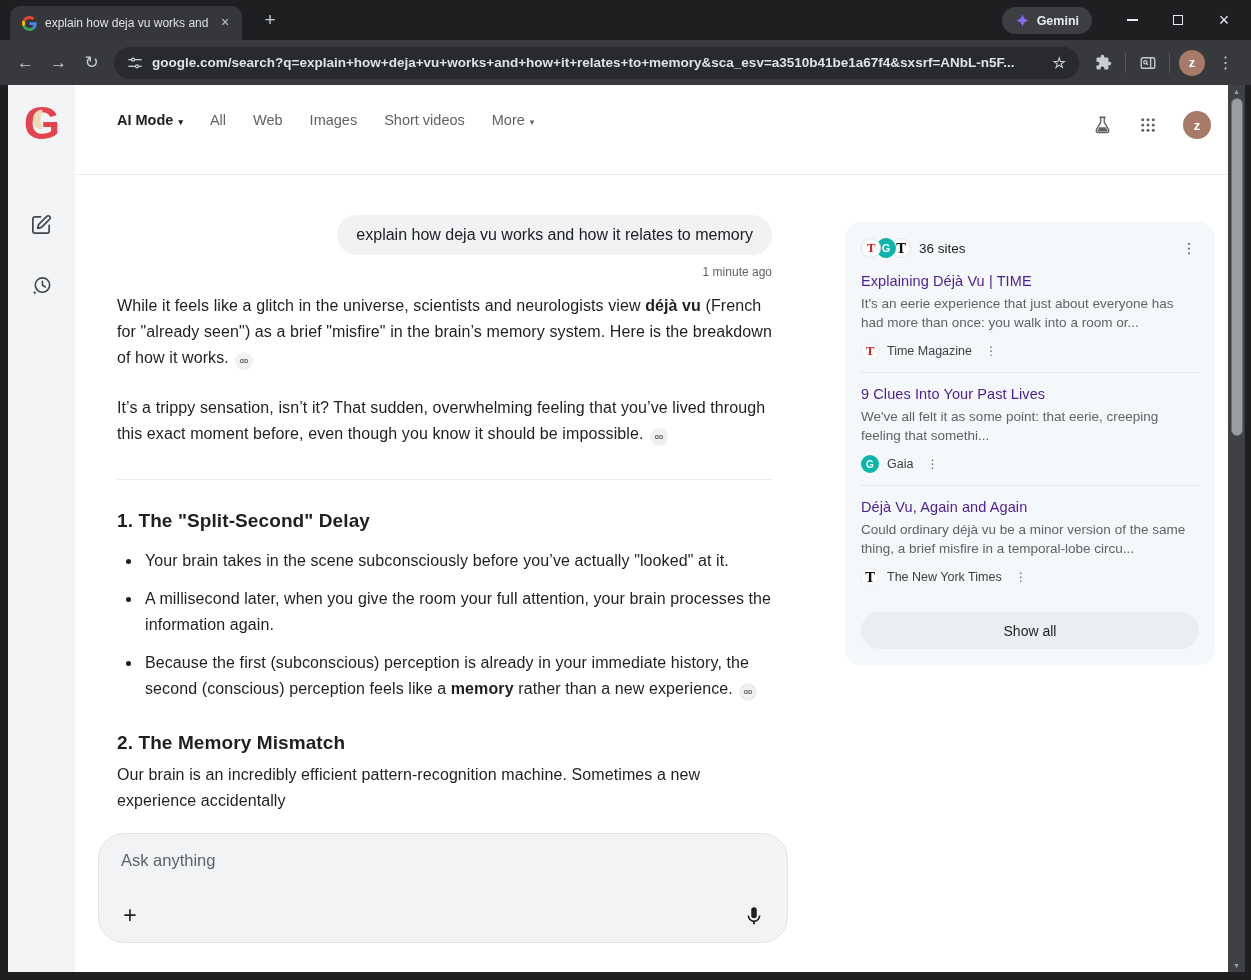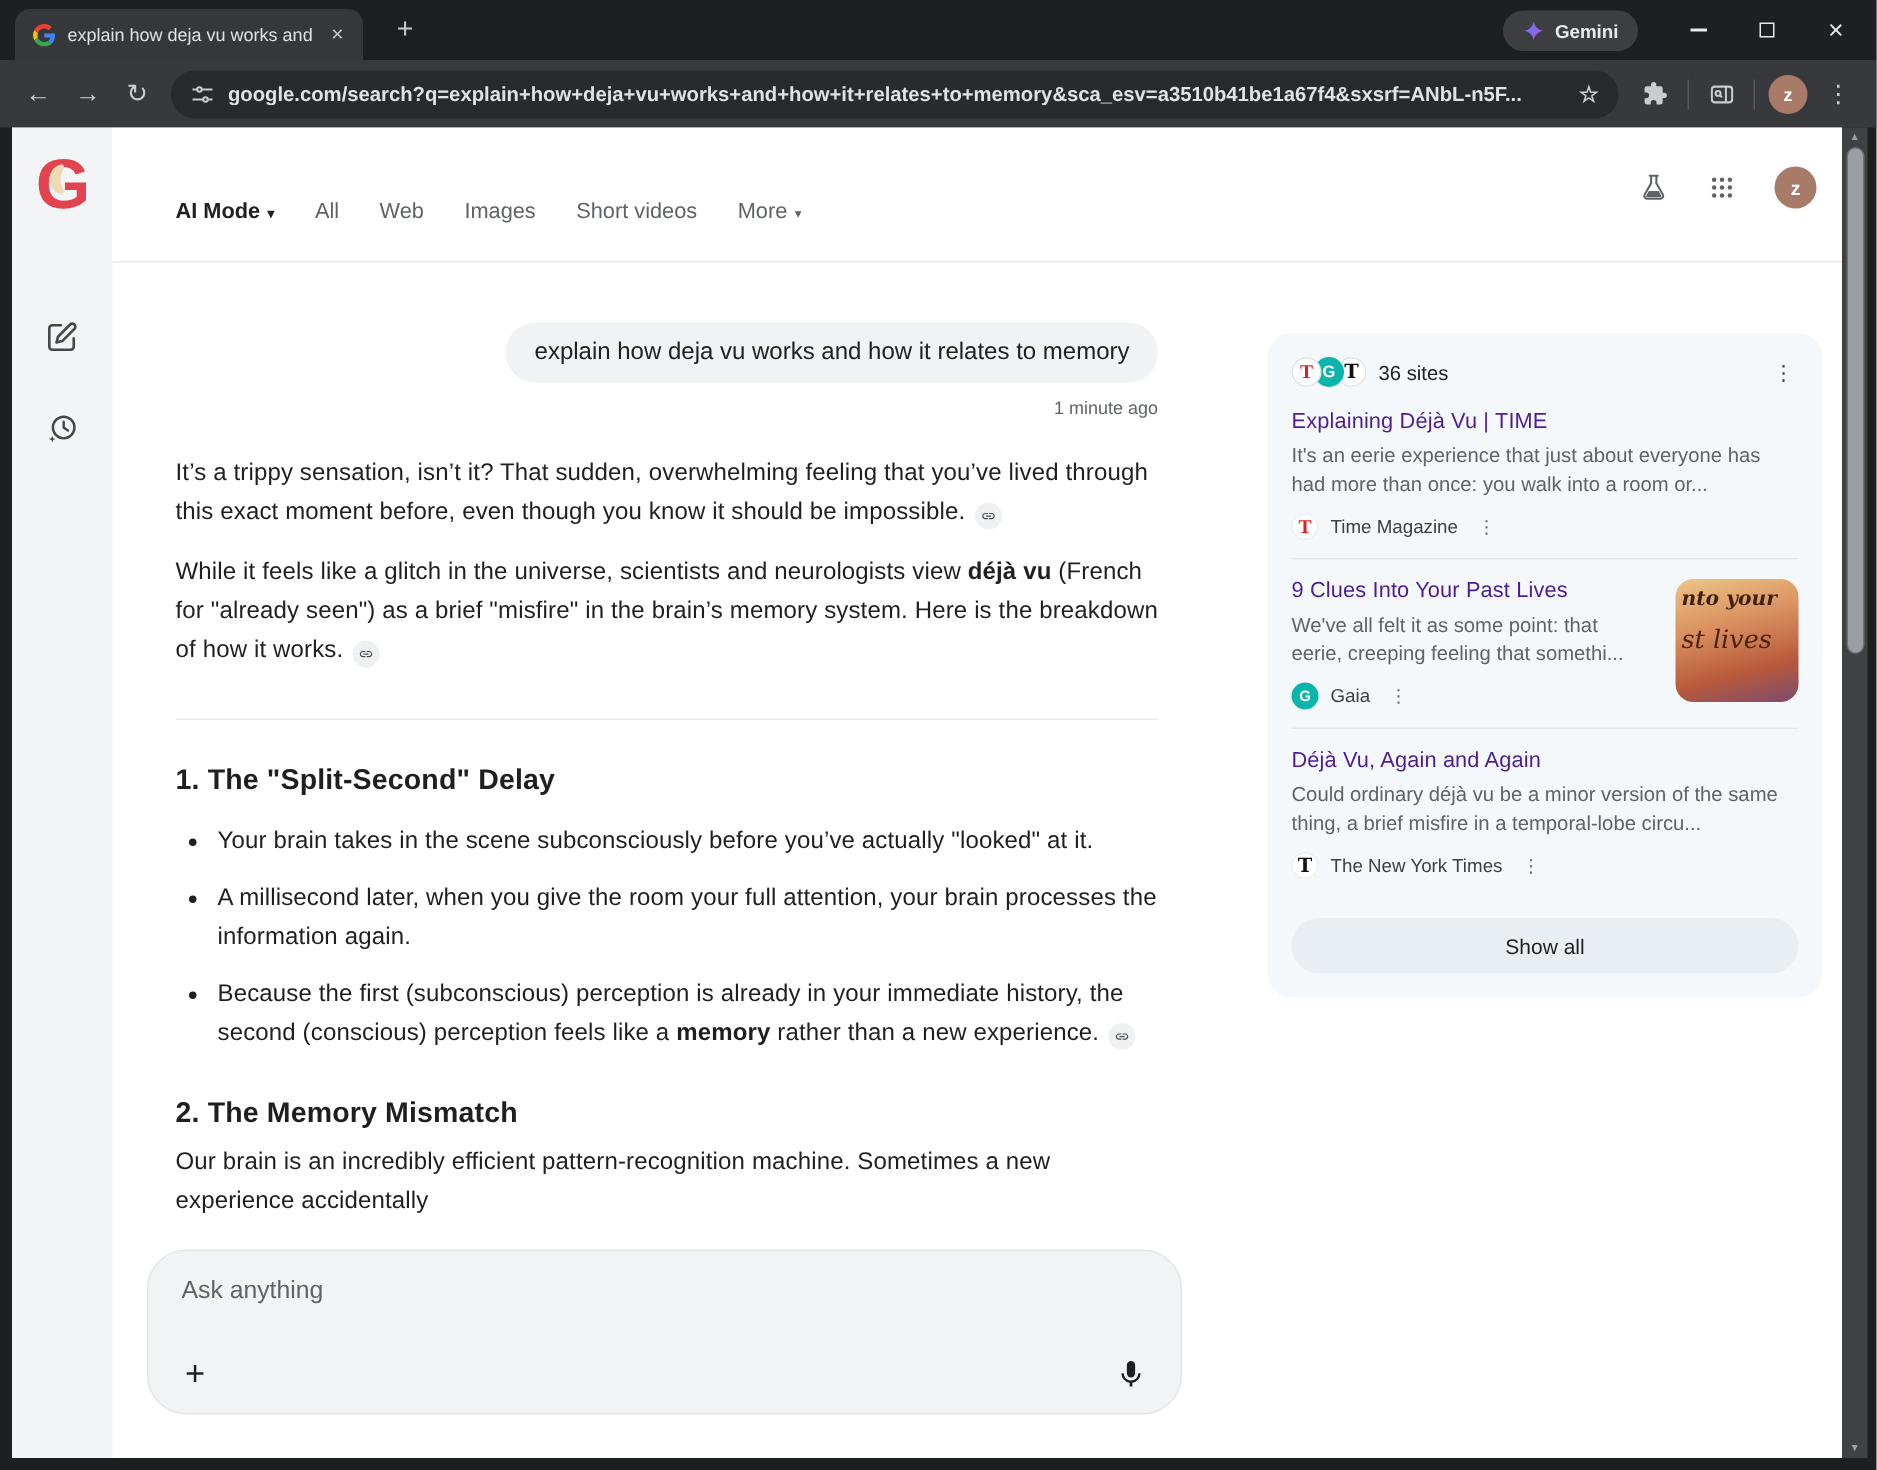--- a/index.html
+++ b/index.html
@@ -33,21 +33,21 @@
 
   
   .page { position:absolute; left:8px; top:85px; width:1220px; height:887px; background:#ffffff; overflow:hidden; }
   .rail { position:absolute; left:0; top:0; width:67px; height:100%; background:#f2f4f5; }
   .rail-logo { position:absolute; left:9px; top:12px; }
   .rail-ic { position:absolute; left:22px; width:24px; height:24px; }
   .rail-ic.compose { top:128px; }
   .rail-ic.history { top:190px; }
 
   .hdr { position:absolute; left:67px; right:0; top:0; height:90px; border-bottom:1px solid #e9eaec; background:#fff; }
-  .nav { position:absolute; left:42px; top:48px; display:flex; gap:27px; align-items:baseline;
+  .nav { position:absolute; left:42px; top:27px; display:flex; gap:27px; align-items:baseline;
          font-size:14.5px; color:#5f6368; }
   .nav-item { display:flex; align-items:baseline; gap:5px; }
   .nav-item.active { color:#202124; font-weight:700; }
   .nav-caret { font-size:9px; }
   .hdr-icons { position:absolute; right:17px; top:26px; display:flex; gap:26px; align-items:center; }
   .hdr-avatar { width:28px; height:28px; border-radius:50%; background:#a87a68; color:#fff; font-size:13px;
                 font-weight:700; display:flex; align-items:center; justify-content:center; }
 
   .main { position:absolute; left:109px; top:90px; width:655px; }
   .bubble-row { display:flex; justify-content:flex-end; margin-top:40px; }
@@ -264,29 +264,29 @@
       <span class="hdr-avatar">z</span>
     </div>
   </div>
 
   <div class="main">
     <div class="bubble-row">
       <div class="bubble">explain how deja vu works and how it relates to memory</div>
     </div>
     <div class="tstamp">1 minute ago</div>
 
-    <p class="para first">
-      <span>It’s a trippy sensation, isn’t it? That sudden, overwhelming feeling that you’ve lived through this exact moment before, even though you know it should be impossible.</span><span class="cite">
+    <p class="para">
+      <span>While it feels like a glitch in the universe, scientists and neurologists view </span><b>déjà vu</b><span> (French for "already seen") as a brief "misfire" in the brain’s memory system. Here is the breakdown of how it works.</span><span class="cite">
           <svg width="10" height="10" viewBox="0 0 24 24" fill="#4a4d51">
             <path d="M3.9 12c0-1.71 1.39-3.1 3.1-3.1h4V7H7c-2.76 0-5 2.24-5 5s2.24 5 5 5h4v-1.9H7c-1.71 0-3.1-1.39-3.1-3.1zM8 13h8v-2H8v2zm9-6h-4v1.9h4c1.71 0 3.1 1.39 3.1 3.1s-1.39 3.1-3.1 3.1h-4V17h4c2.76 0 5-2.24 5-5s-2.24-5-5-5z"></path>
           </svg>
         </span>
     </p>
-    <p class="para">
-      <span>While it feels like a glitch in the universe, scientists and neurologists view </span><b>déjà vu</b><span> (French for "already seen") as a brief "misfire" in the brain’s memory system. Here is the breakdown of how it works.</span><span class="cite">
+    <p class="para first">
+      <span>It’s a trippy sensation, isn’t it? That sudden, overwhelming feeling that you’ve lived through this exact moment before, even though you know it should be impossible.</span><span class="cite">
           <svg width="10" height="10" viewBox="0 0 24 24" fill="#4a4d51">
             <path d="M3.9 12c0-1.71 1.39-3.1 3.1-3.1h4V7H7c-2.76 0-5 2.24-5 5s2.24 5 5 5h4v-1.9H7c-1.71 0-3.1-1.39-3.1-3.1zM8 13h8v-2H8v2zm9-6h-4v1.9h4c1.71 0 3.1 1.39 3.1 3.1s-1.39 3.1-3.1 3.1h-4V17h4c2.76 0 5-2.24 5-5s-2.24-5-5-5z"></path>
           </svg>
         </span>
     </p>
 
     <hr class="sect-hr">
 
     <div class="sect-h">1. The "Split-Second" Delay</div>
 
@@ -330,24 +330,20 @@
     <div class="card flex">
       <div class="cleft">
         <div class="card-title">9 Clues Into Your Past Lives</div>
         <div class="card-snip">We've all felt it as some point: that eerie, creeping feeling that somethi...</div>
         <div class="card-src">
           <span class="src-fav gaia">G</span>
           <span>Gaia</span>
           <span class="kebab sm">⋮</span>
         </div>
       </div>
-      <div class="thumb">
-        <div class="t1">nto your</div>
-        <div class="t2">st lives</div>
-      </div>
     </div>
 
     <div class="card last">
       <div class="card-title">Déjà Vu, Again and Again</div>
       <div class="card-snip">Could ordinary déjà vu be a minor version of the same thing, a brief misfire in a temporal-lobe circu...</div>
       <div class="card-src">
         <span class="src-fav nyt">T</span>
         <span>The New York Times</span>
         <span class="kebab sm">⋮</span>
       </div>

